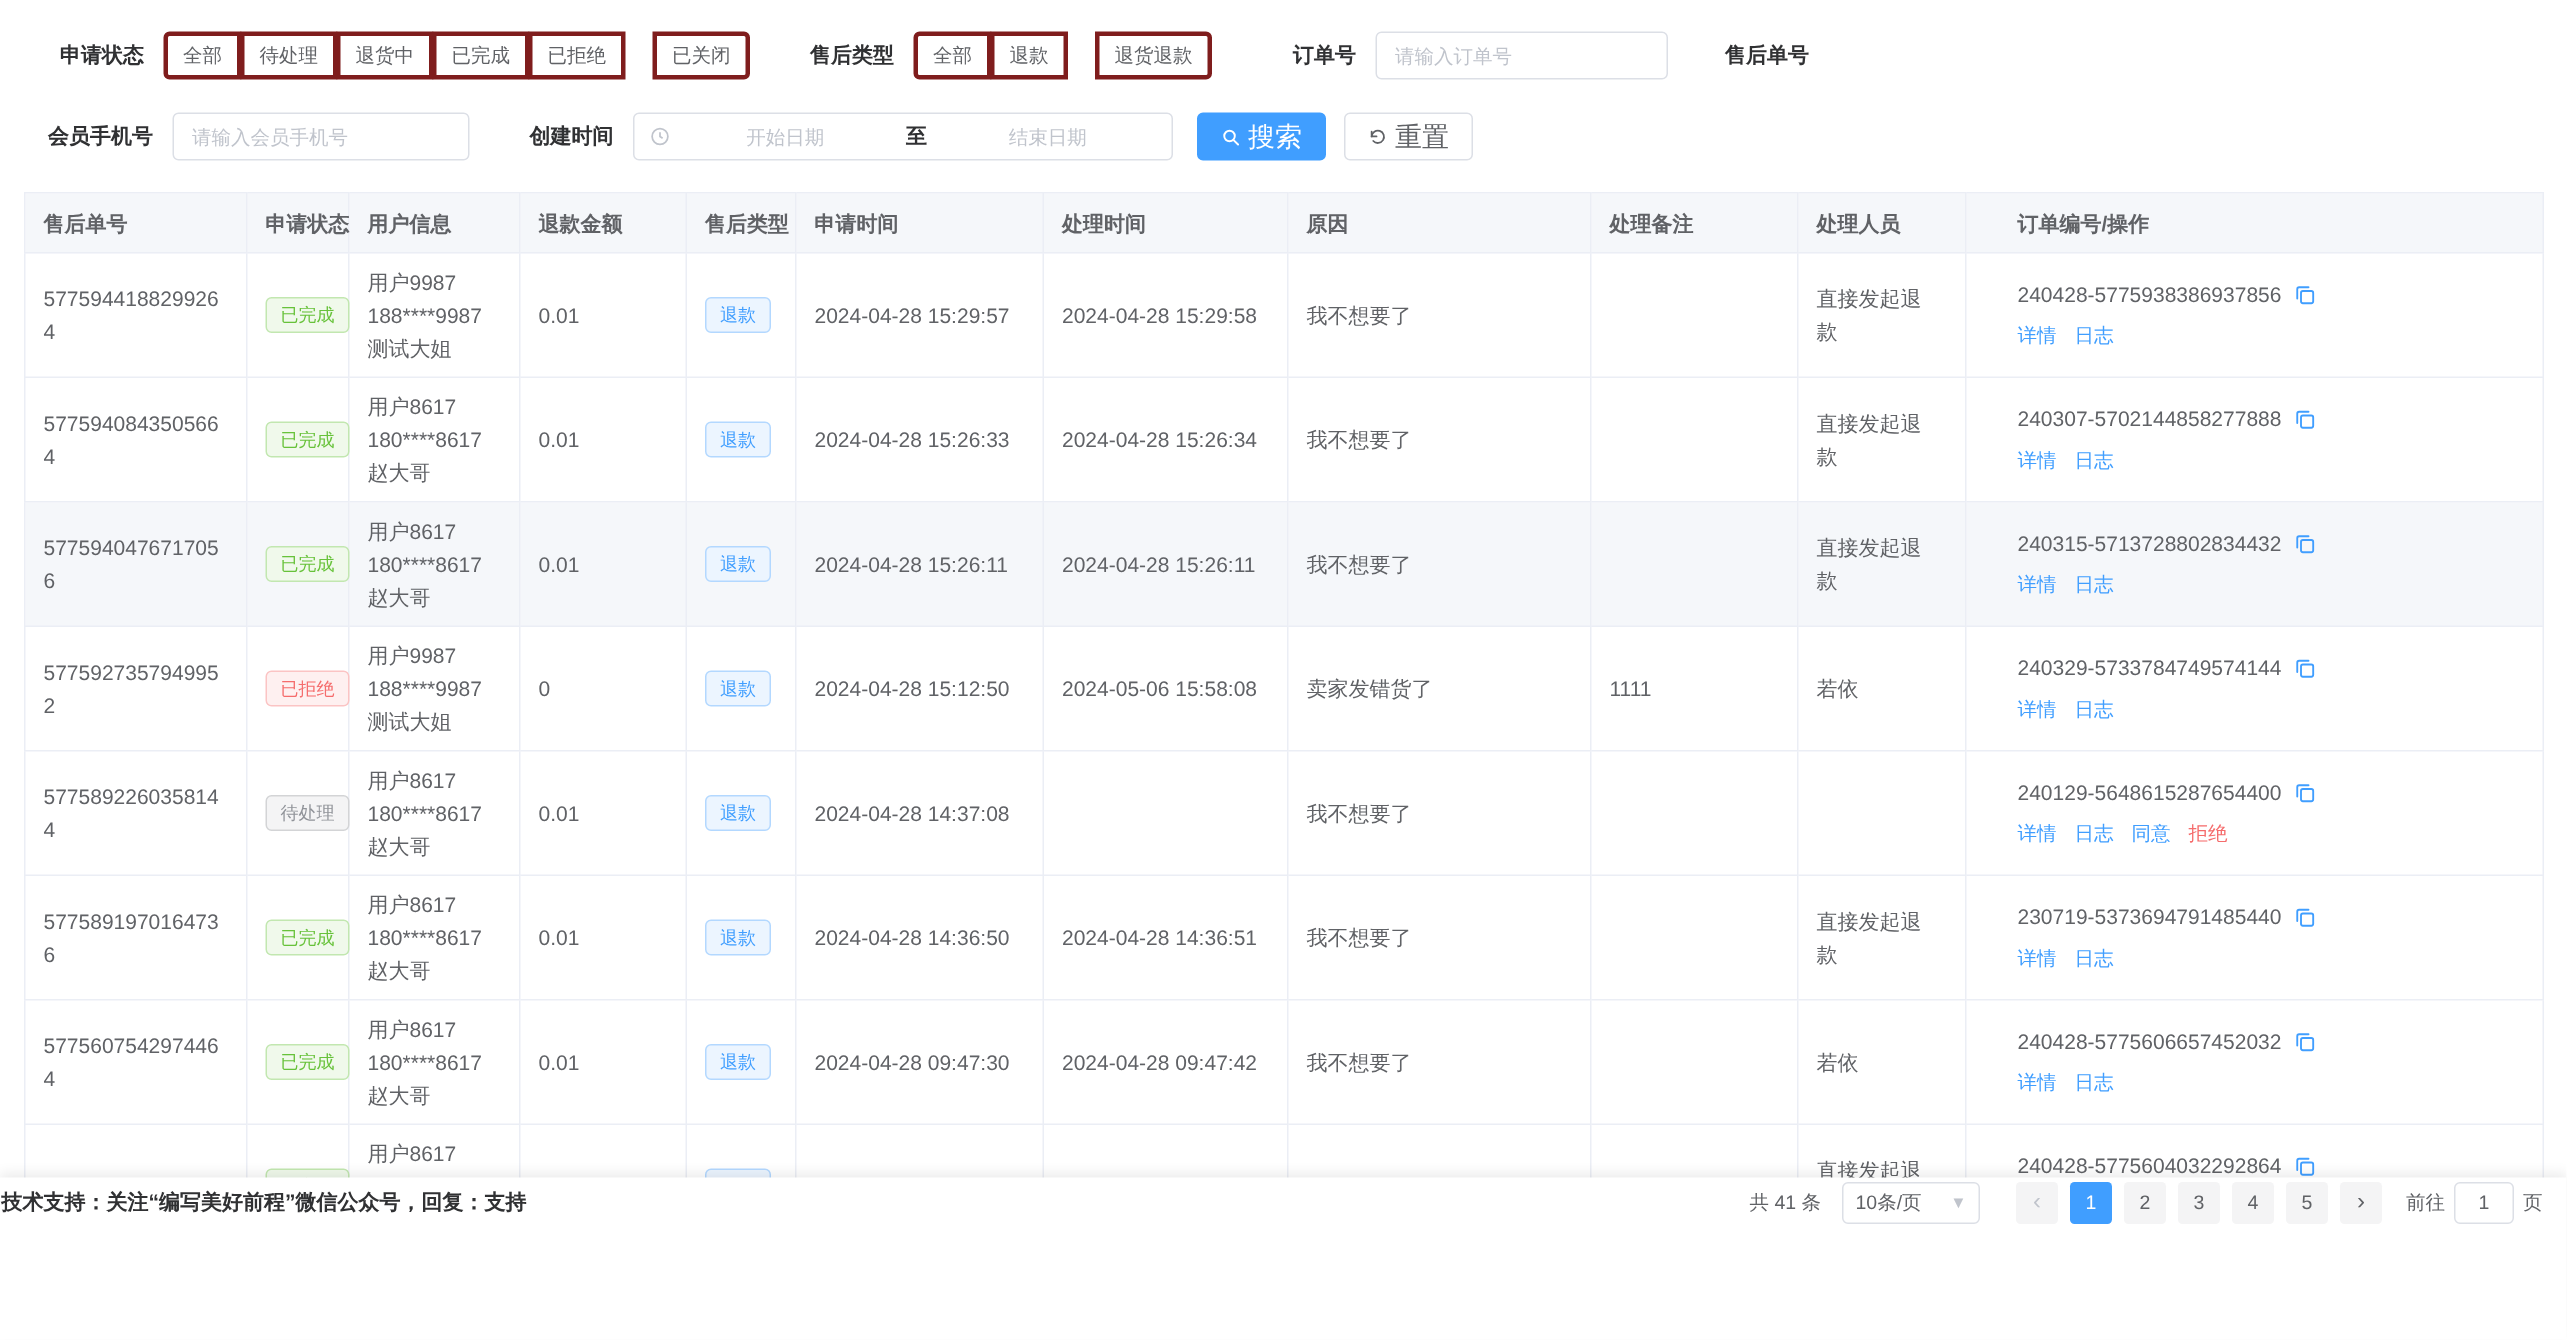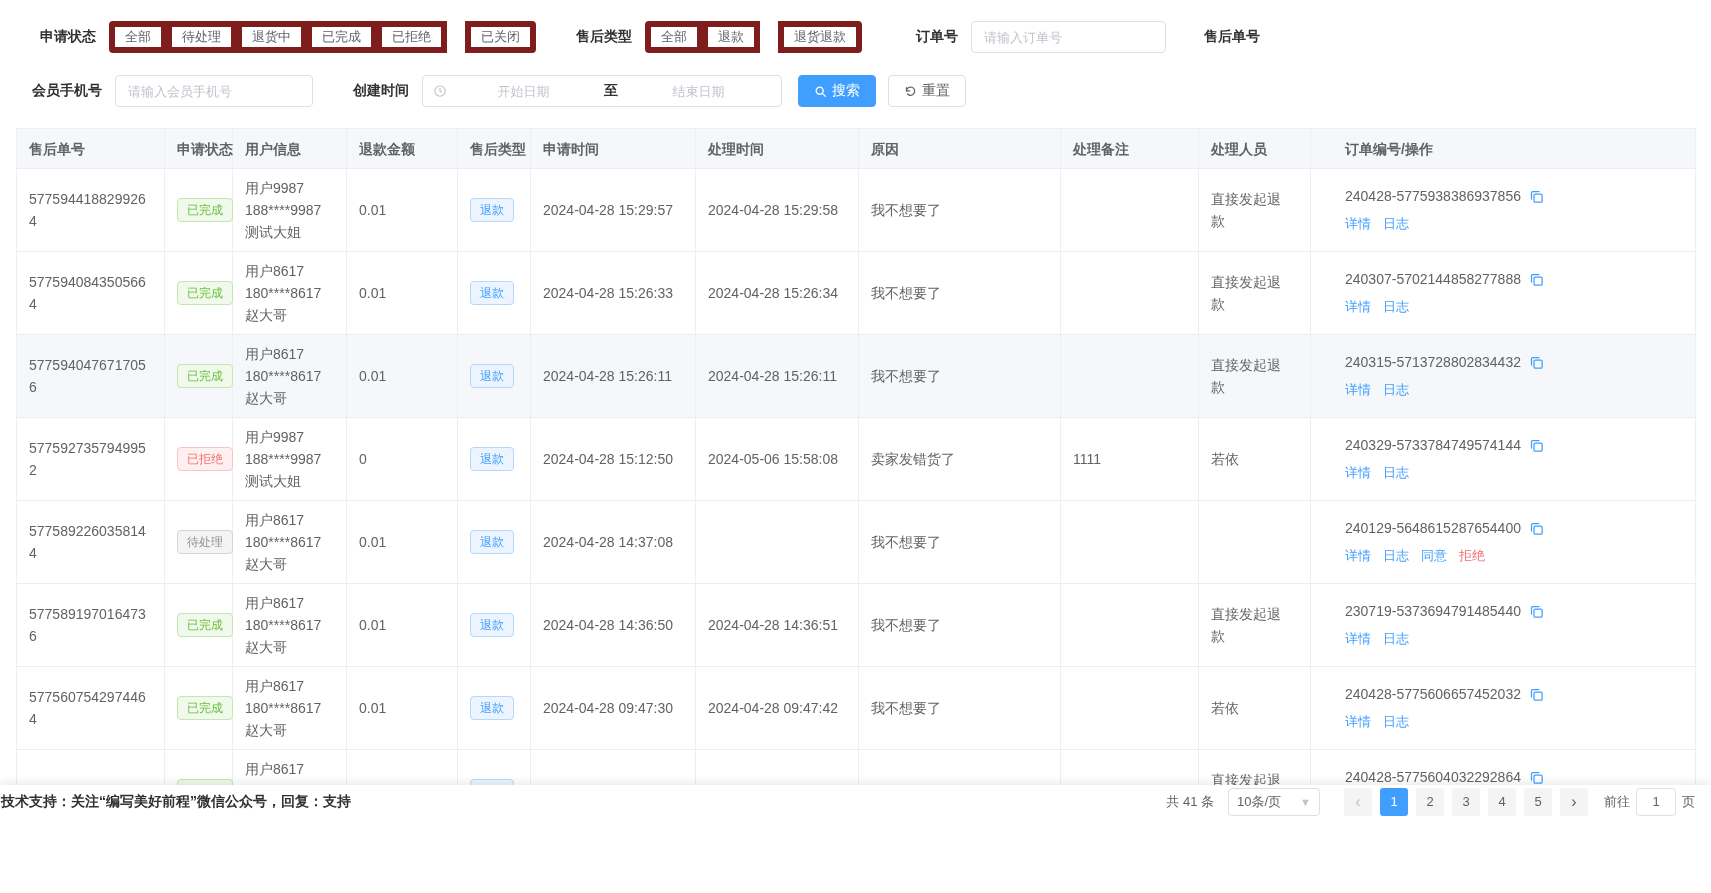--- a/index.html
+++ b/index.html
@@ -14,42 +14,42 @@
   .filter-row.r2{margin-left:32px;margin-top:22px;}
   .filter-item{display:flex;align-items:center;}
   .filter-label{font-size:14px;font-weight:700;color:#303133;margin-right:13px;white-space:nowrap;}
   .ml40{margin-left:40px;}
   .ml54{margin-left:54px;}
   .ml38{margin-left:38px;}
   .ml16{margin-left:16px;}
   .ml12{margin-left:12px;}
 
   .radio-group{display:inline-flex;}
-  .radio-btn{appearance:none;background:#fff;border:6px solid #7f1d1d;height:32px;
+  .radio-btn{appearance:none;background:#fff;border:3px solid #7f1d1d;height:32px;
     padding:0 10px;font-size:13px;color:#606266;cursor:pointer;white-space:nowrap;
     font-family:inherit;}
   .radio-btn + .radio-btn{margin-left:-1px;}
   .radio-btn:first-child{border-radius:4px 0 0 4px;}
   .radio-btn:last-child{border-radius:0 4px 4px 0;margin-left:18px;}
 
   .text-input{width:195px;height:32px;border:1px solid #dcdfe6;border-radius:4px;
     padding:0 12px;font-size:13px;color:#606266;outline:none;font-family:inherit;}
   .text-input.w198{width:198px;}
   .text-input::placeholder{color:#c0c4cc;}
 
   .date-range{display:flex;align-items:center;width:360px;height:32px;
     border:1px solid #dcdfe6;border-radius:4px;padding:0 10px;background:#fff;}
   .date-range .icon{display:inline-flex;margin-right:4px;}
   .date-input{flex:1;min-width:0;border:none;outline:none;text-align:center;
     font-size:13px;color:#606266;font-family:inherit;}
   .date-input::placeholder{color:#c0c4cc;}
   .date-sep{font-size:14px;color:#303133;font-weight:600;padding:0 8px;white-space:nowrap;}
 
   .btn{display:inline-flex;align-items:center;gap:5px;height:32px;border-radius:4px;
-    font-size:14px;cursor:pointer;padding:0 15px;font-family:inherit;}
+    font-size:18px;cursor:pointer;padding:0 15px;font-family:inherit;}
   .btn-primary{background:#409eff;border:1px solid #409eff;color:#fff;}
   .btn-plain{background:#fff;border:1px solid #dcdfe6;color:#606266;}
 
   
   .table-wrap{margin:21px 16px 0 16px;}
   table{width:1679px;border-collapse:collapse;table-layout:fixed;font-size:14px;color:#606266;}
   th,td{border:1px solid #ebeef5;vertical-align:middle;text-align:left;
     padding:8px 12px;line-height:22px;word-break:break-all;}
   th{height:40px;background:#f5f7fa;font-weight:700;color:#606266;padding:0 12px;white-space:nowrap;}
   tbody tr{height:82px;background:#fff;}

